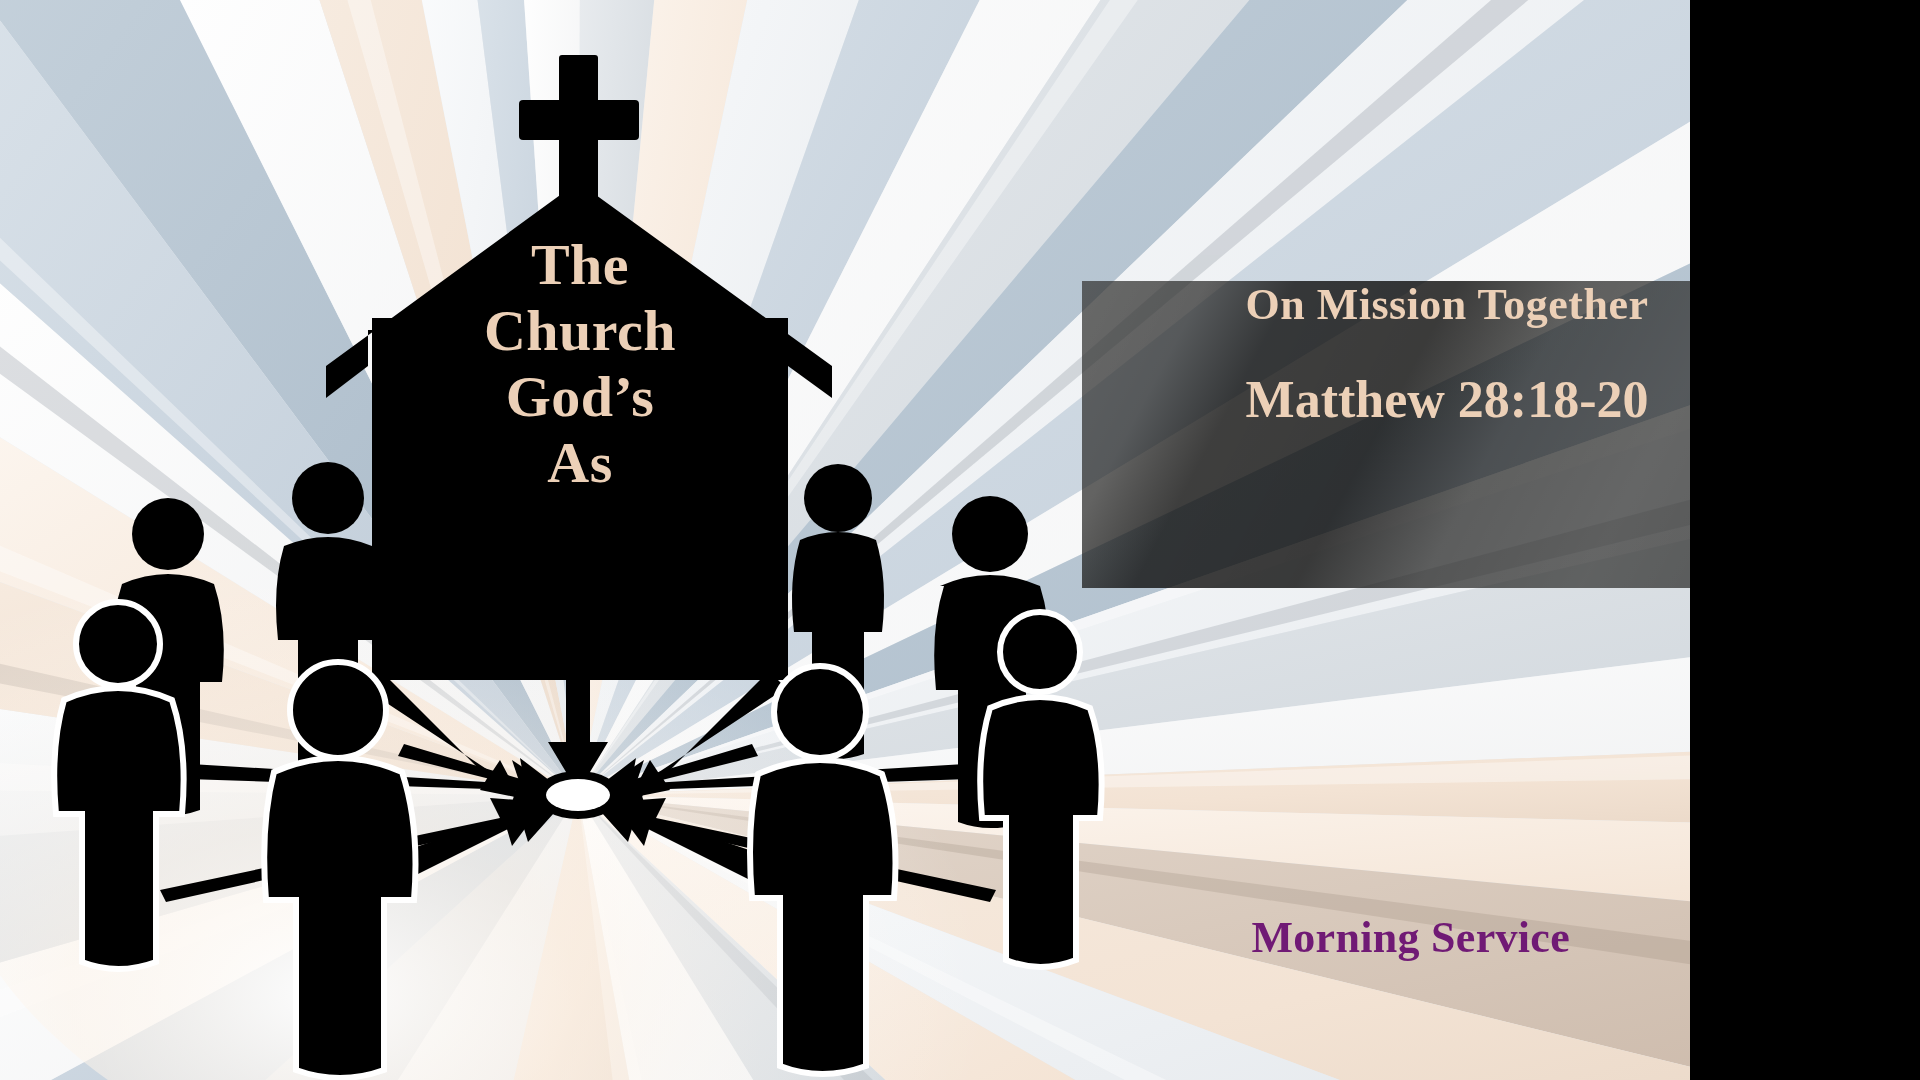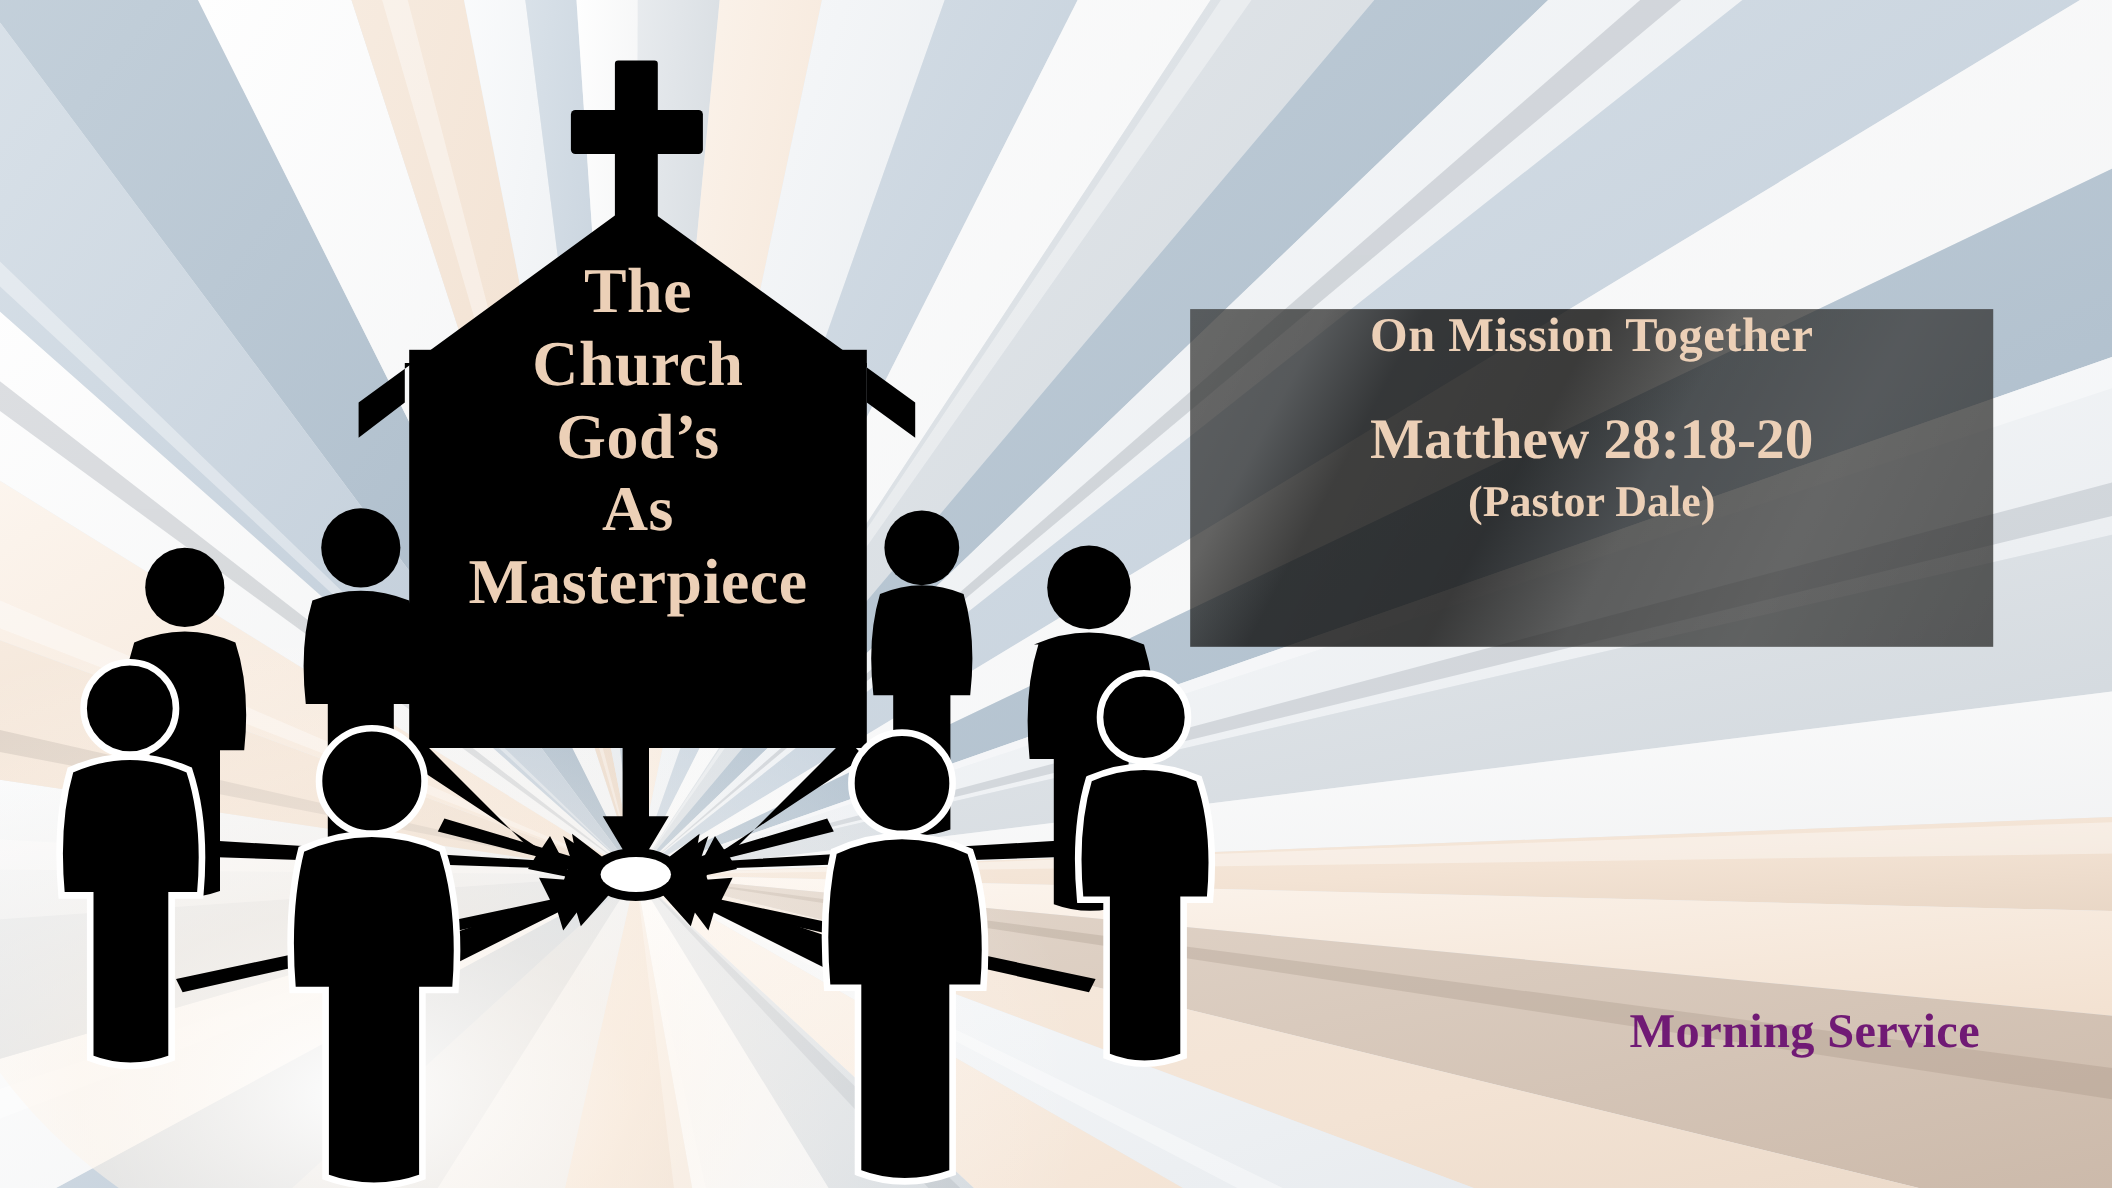--- a/index.html
+++ b/index.html
@@ -5,21 +5,21 @@
   html, body {
     margin: 0;
     padding: 0;
     background: #000;
   }
   body {
     font-family: "Liberation Serif", "DejaVu Serif", serif;
   }
   #slide {
     position: relative;
-    width: 1920px;
+    width: 1690px;
     height: 1080px;
     overflow: hidden;
     background: #dfe3e7;
   }
   #bg-svg, #art-svg {
     position: absolute;
     top: 0; left: 0;
     width: 1920px;
     height: 1080px;
     display: block;
@@ -319,27 +319,25 @@
         <path d="M758,774 q62,-28 124,0 q18,52 12,124 l-28,0 l0,168 q-44,16 -86,0 l0,-168 l-28,0 q-6,-72 6,-124 Z" stroke="#ffffff" stroke-width="6"></path>
       </g>
     </g>
   </svg>
 
   <div id="church-title">
     <span class="line">The</span>
     <span class="line">Church</span>
     <span class="line">God’s</span>
     <span class="line">As</span>
-    <span class="line">Masterpiece</span>
   </div>
 
   <div id="info-panel">
     <div class="sheen"></div>
     <div class="panel-inner">
       <div id="sermon-title">On Mission Together</div>
       <div id="scripture-ref">Matthew 28:18-20</div>
-      <div id="speaker">(Pastor Dale)</div>
     </div>
   </div>
 
   <div id="service-label">Morning Service</div>
 
 </div>
 
 </body></html>

